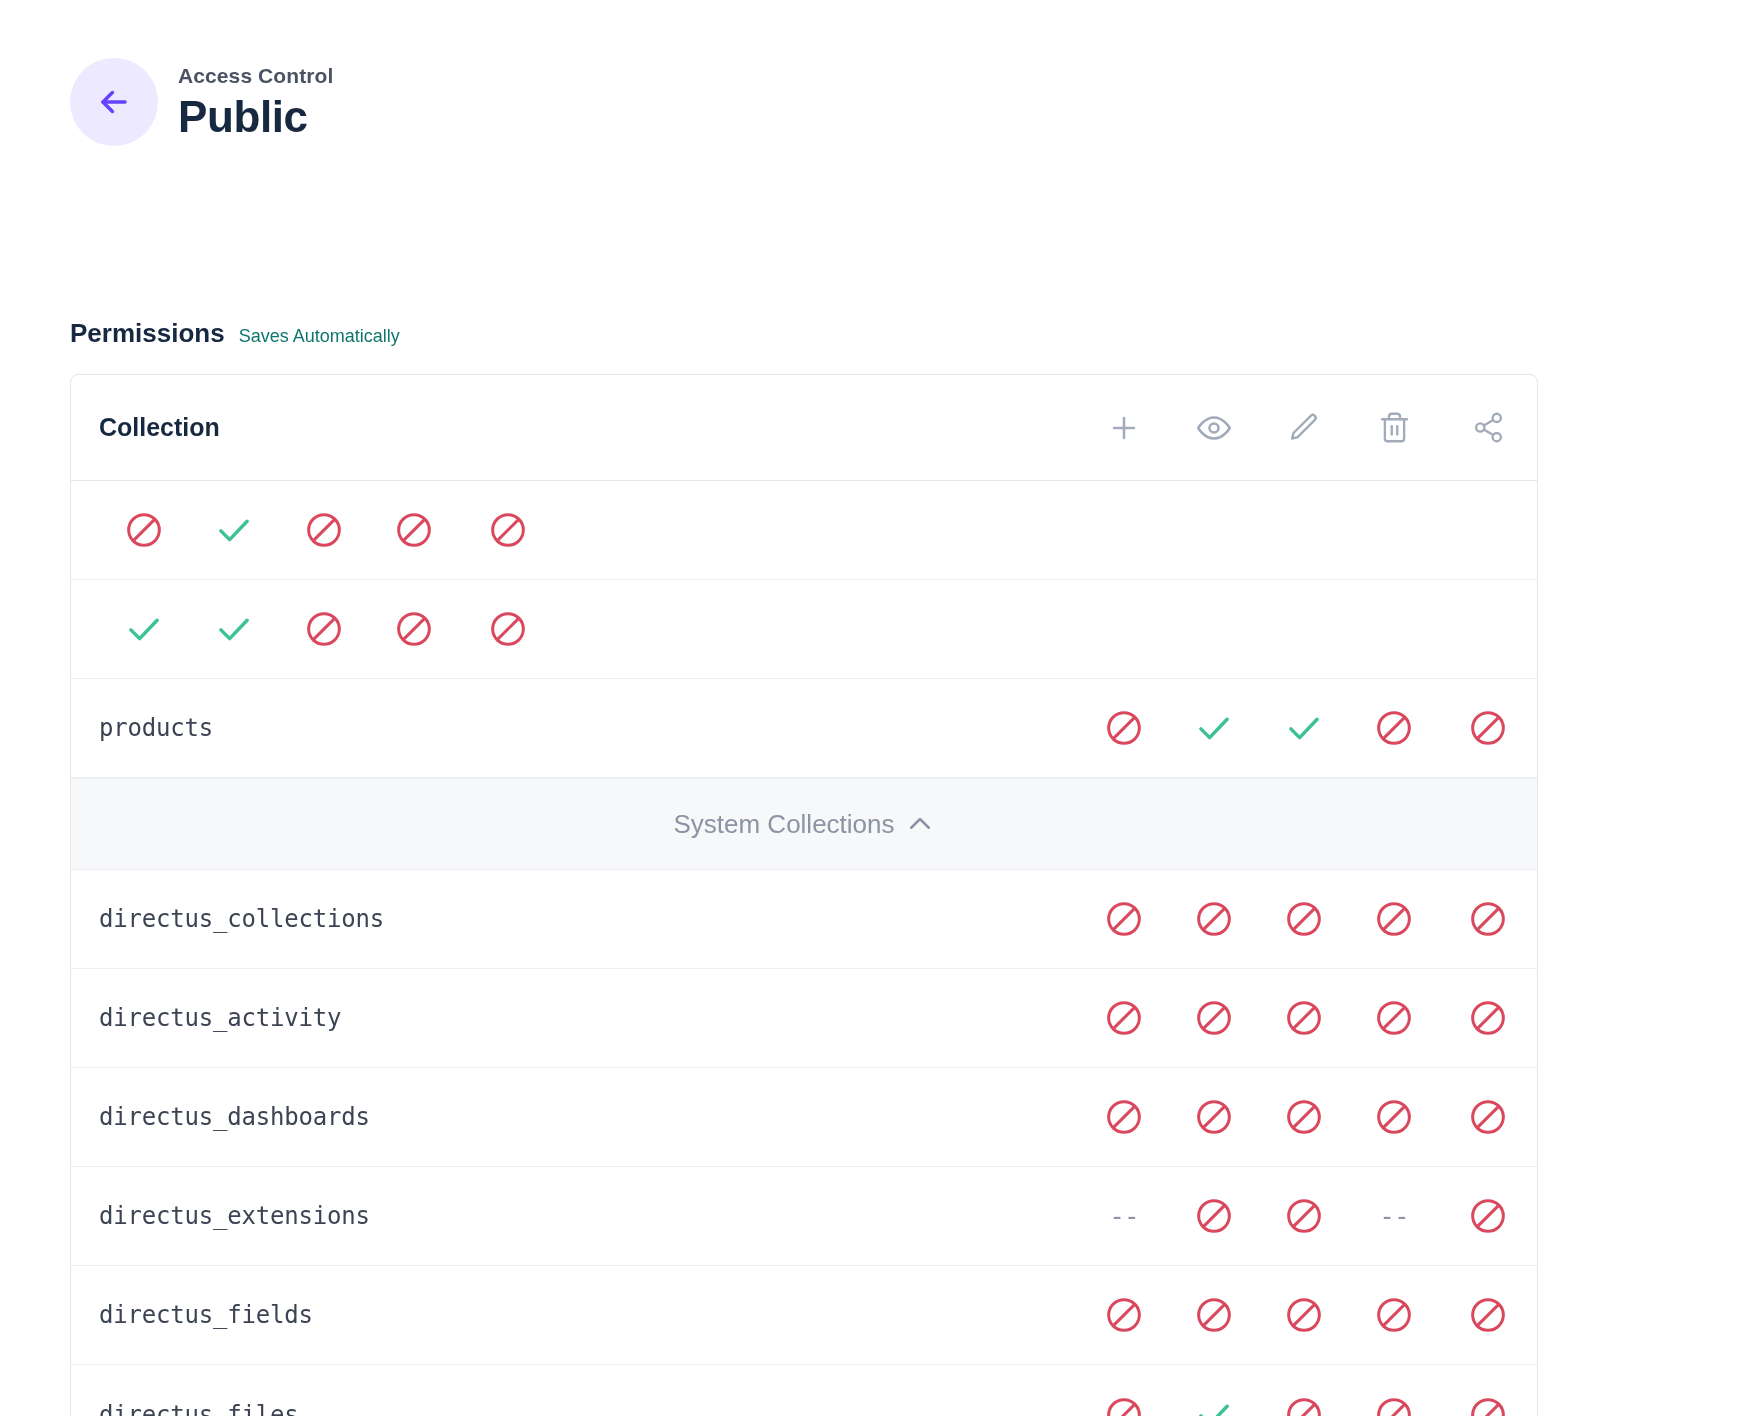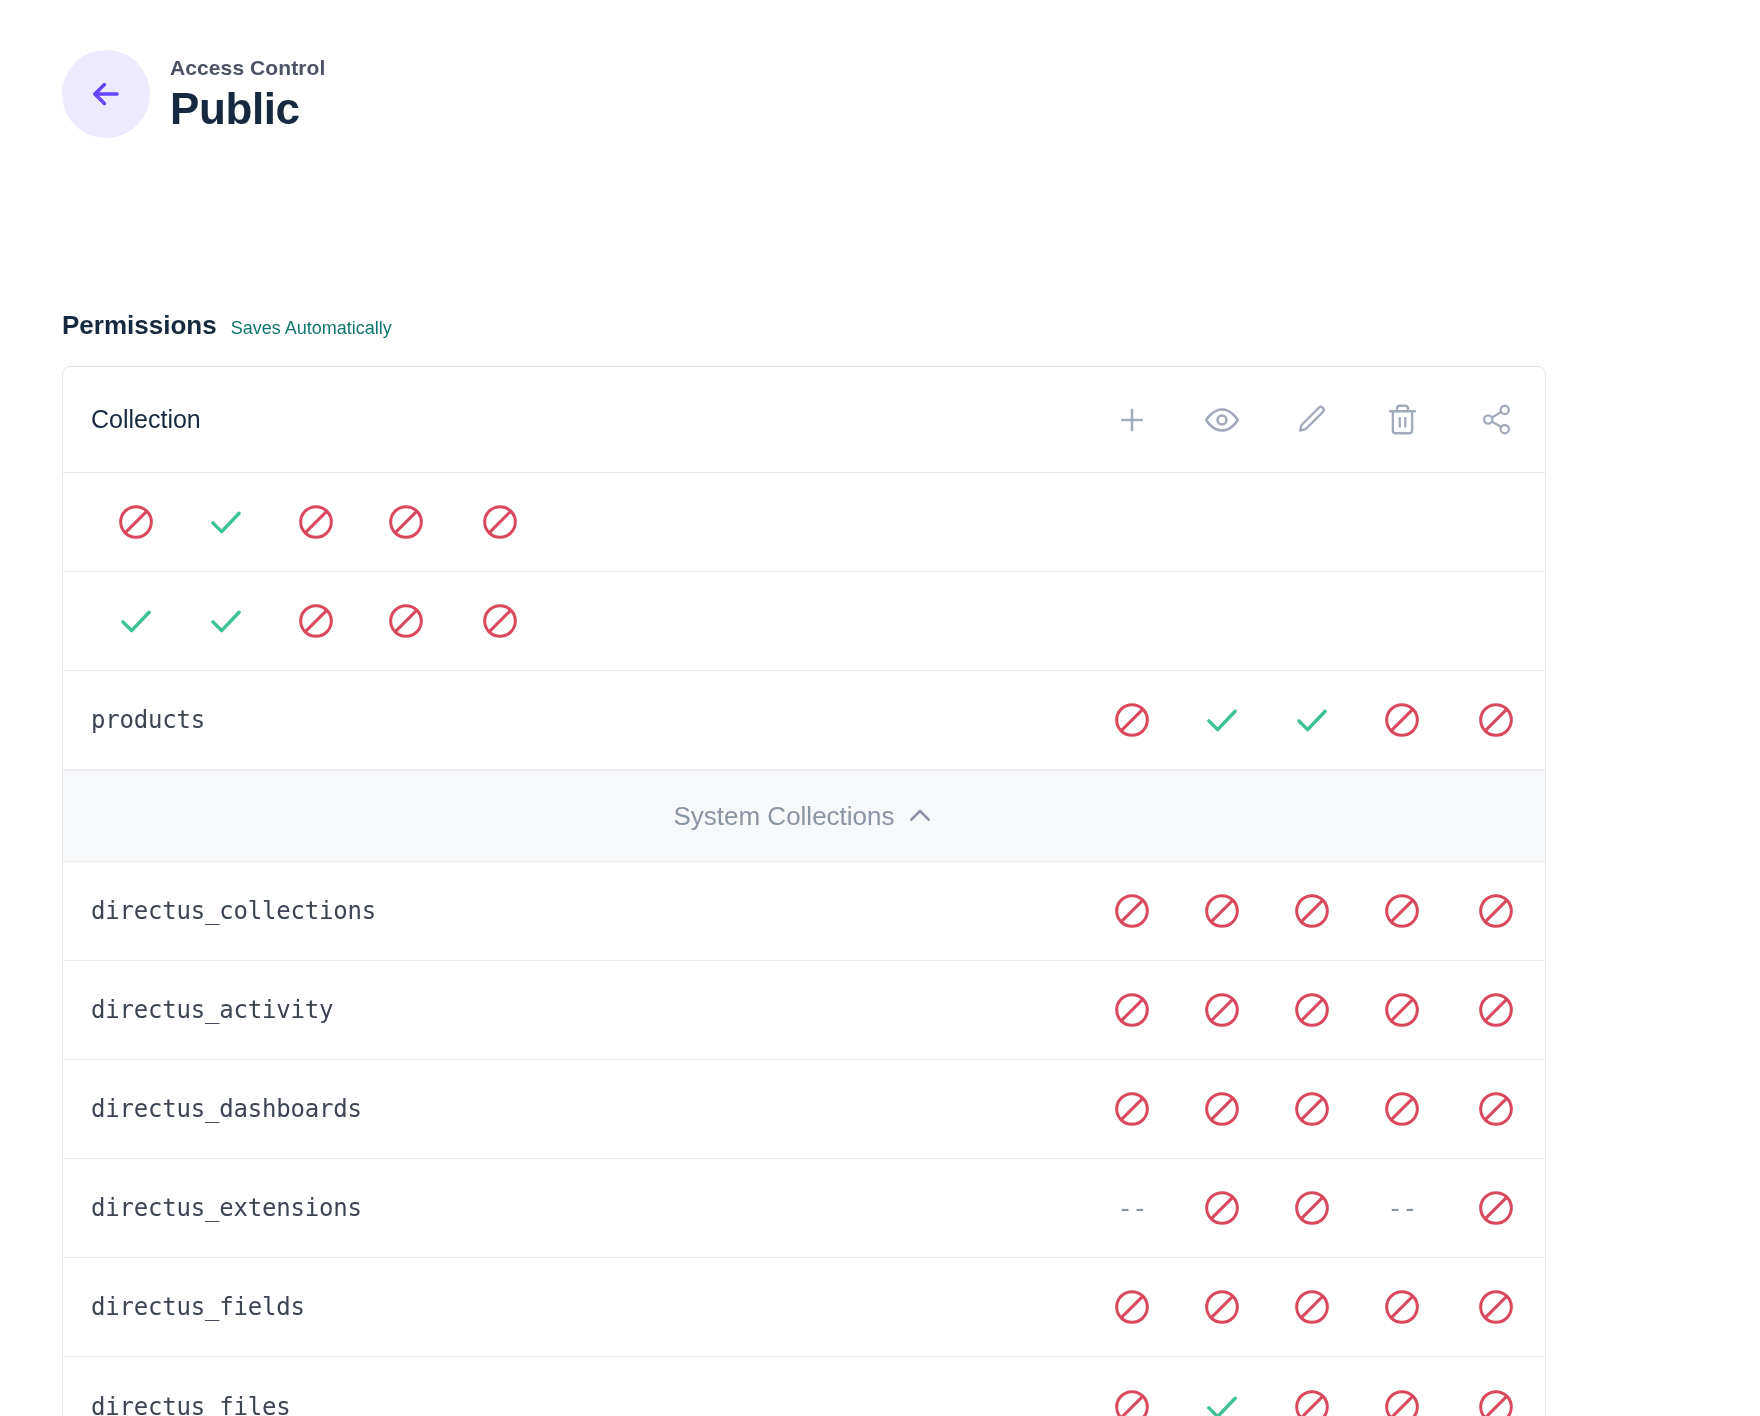--- a/index.html
+++ b/index.html
@@ -9,21 +9,21 @@
     background: #ffffff;
     font-family: "Liberation Sans", sans-serif;
     color: #2f3640;
     overflow: hidden;
   }
 
   .page {
     position: relative;
     width: 1608px;
     height: 1416px;
-    padding: 0;
+    padding: 8px;
   }
 
   
   .header {
     display: flex;
     align-items: center;
     gap: 20px;
     padding: 50px 0 0 62px;
   }
   .back-btn {
@@ -95,21 +95,21 @@
     height: 106px;
     border-bottom: 1px solid #e4e6eb;
   }
   .cell-name {
     flex: 1 1 auto;
     font-size: 25px;
     color: #3a4151;
   }
   .row.head .cell-name {
     font-family: "Liberation Sans", sans-serif;
-    font-weight: normal;
+    font-weight: bold;
     font-size: 25px;
     color: #172940;
   }
   .row .cell-name.mono {
     font-family: "DejaVu Sans Mono", monospace;
     font-size: 24px;
     color: #3c4453;
     letter-spacing: -0.2px;
   }
   .cell-icon {

